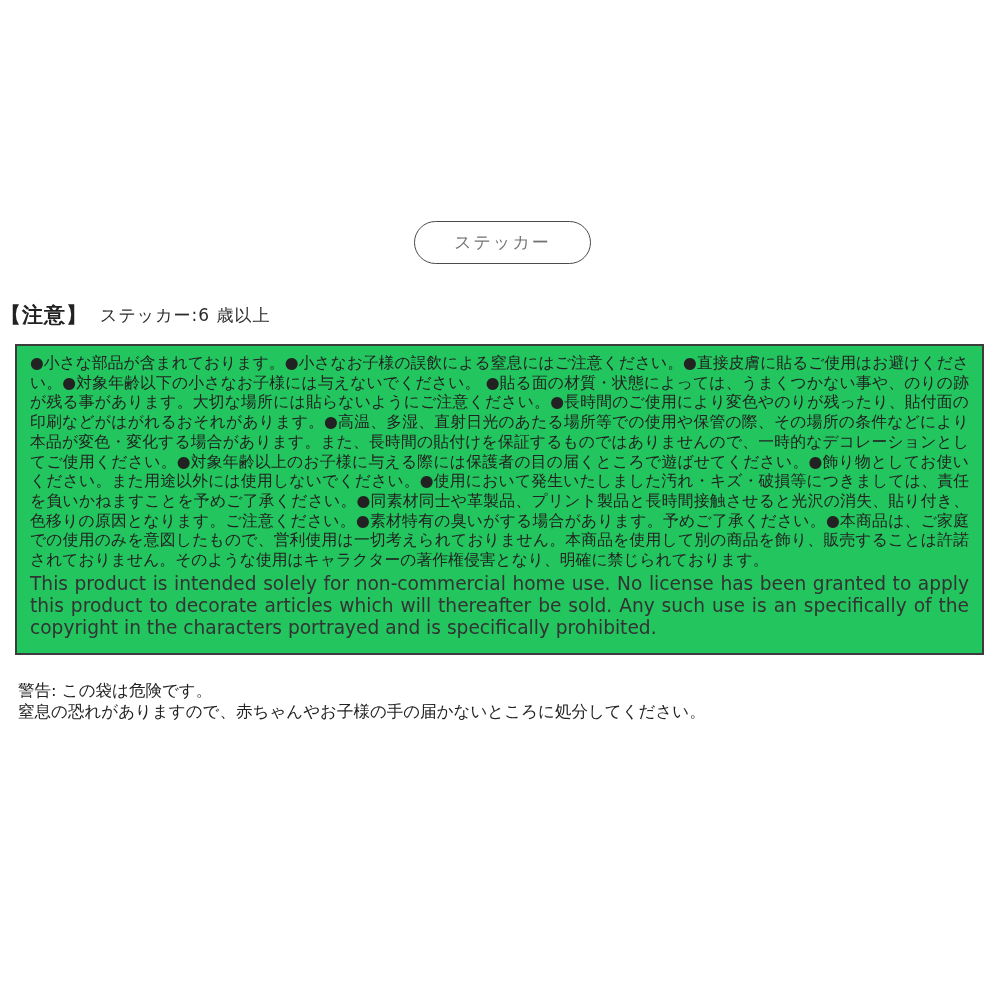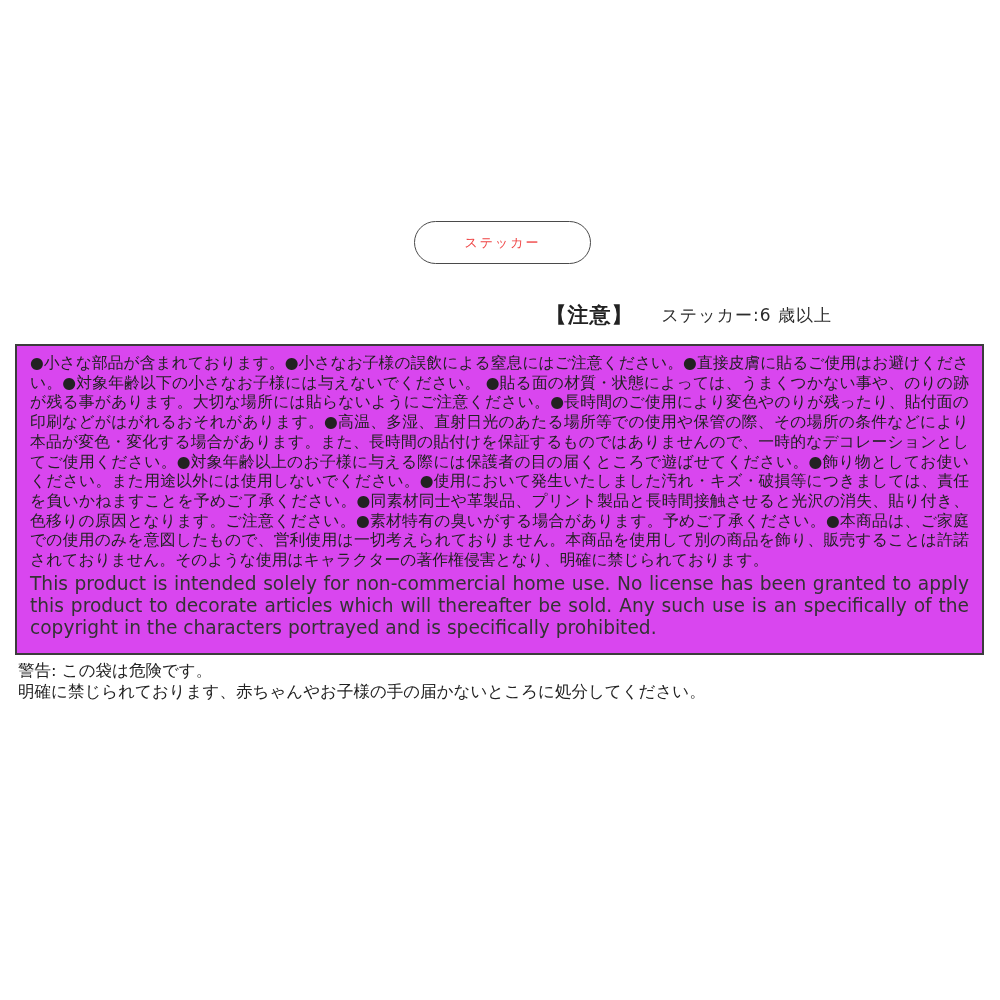--- a/index.html
+++ b/index.html
@@ -20,50 +20,50 @@
     left: 414px; top: 221px;
     width: 177px; height: 43px;
     border: 1.6px solid #4a4a4a;
     border-radius: 22px;
     display: flex;
     align-items: center;
     justify-content: center;
     background: #ffffff;
   }
   .product-pill span {
-    font-size: 13px;
+    font-size: 17px;
     letter-spacing: 2px;
-    color: #ef4444;
+    color: #737373;
   }
   .notice-header {
     position: absolute;
     left: 0; top: 301px;
     width: 832px;
     display: flex;
     align-items: center;
-    justify-content: flex-end;
-    gap: 28px;
+    justify-content: flex-start;
+    gap: 12px;
   }
   .notice-title {
     font-size: 21px;
     font-weight: bold;
     color: #222222;
     letter-spacing: 1px;
   }
   .notice-age {
     font-size: 17px;
     color: #2b2b2b;
     letter-spacing: 1px;
   }
   .warning-box {
     position: absolute;
     left: 15px; top: 344px;
     width: 969px; height: 311px;
     border: 2px solid #3c3c3c;
-    background: #d946ef;
+    background: #22c55e;
     padding: 7px 13px 6px 13px;
   }
   .jp-warning {
     font-size: 15.8px;
     line-height: 19.7px;
     text-align: justify;
     color: #222222;
     letter-spacing: 0;
   }
   .en-warning {
@@ -75,20 +75,21 @@
   }
   .bag-warning {
     position: absolute;
     left: 18px; top: 660px;
     width: 960px;
   }
   .bag-warning-line1 {
     font-size: 16.5px;
     line-height: 21px;
     color: #222222;
+    margin-top: 20px;
   }
   .bag-warning-line2 {
     font-size: 16.5px;
     line-height: 21px;
     color: #222222;
   }
 </style>
 </head>
 <body>
 
@@ -103,16 +104,16 @@
     <span class="notice-age">ステッカー:6 歳以上</span>
   </div>
 
   <div class="warning-box">
     <div class="jp-warning">●小さな部品が含まれております。●小さなお子様の誤飲による窒息にはご注意ください。●直接皮膚に貼るご使用はお避けください。●対象年齢以下の小さなお子様には与えないでください。 ●貼る面の材質・状態によっては、うまくつかない事や、のりの跡が残る事があります。大切な場所には貼らないようにご注意ください。●長時間のご使用により変色やのりが残ったり、貼付面の印刷などがはがれるおそれがあります。●高温、多湿、直射日光のあたる場所等での使用や保管の際、その場所の条件などにより本品が変色・変化する場合があります。また、長時間の貼付けを保証するものではありませんので、一時的なデコレーションとしてご使用ください。●対象年齢以上のお子様に与える際には保護者の目の届くところで遊ばせてください。●飾り物としてお使いください。また用途以外には使用しないでください。●使用において発生いたしました汚れ・キズ・破損等につきましては、責任を負いかねますことを予めご了承ください。●同素材同士や革製品、プリント製品と長時間接触させると光沢の消失、貼り付き、色移りの原因となります。ご注意ください。●素材特有の臭いがする場合があります。予めご了承ください。●本商品は、ご家庭での使用のみを意図したもので、営利使用は一切考えられておりません。本商品を使用して別の商品を飾り、販売することは許諾されておりません。そのような使用はキャラクターの著作権侵害となり、明確に禁じられております。</div>
     <div class="en-warning">This product is intended solely for non-commercial home use. No license has been granted to apply this product to decorate articles which will thereafter be sold. Any such use is an specifically of the copyright in the characters portrayed and is specifically prohibited.</div>
   </div>
 
   <div class="bag-warning">
     <div class="bag-warning-line1">警告: この袋は危険です。</div>
-    <div class="bag-warning-line2">明確に禁じられております、赤ちゃんやお子様の手の届かないところに処分してください。</div>
+    <div class="bag-warning-line2">窒息の恐れがありますので、赤ちゃんやお子様の手の届かないところに処分してください。</div>
   </div>
 
 </div>
 
 </body></html>

